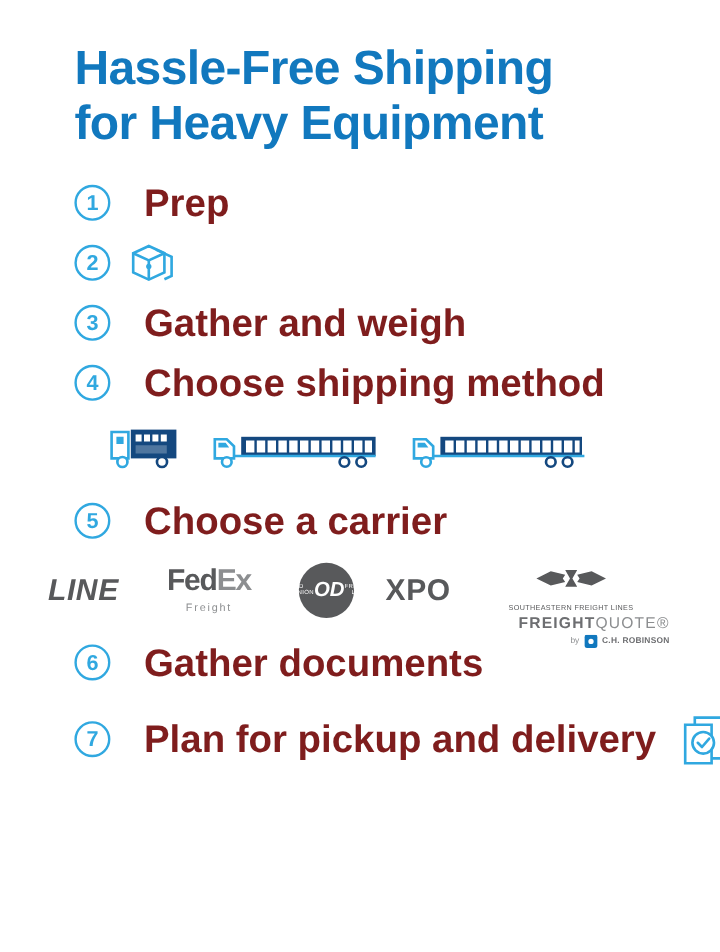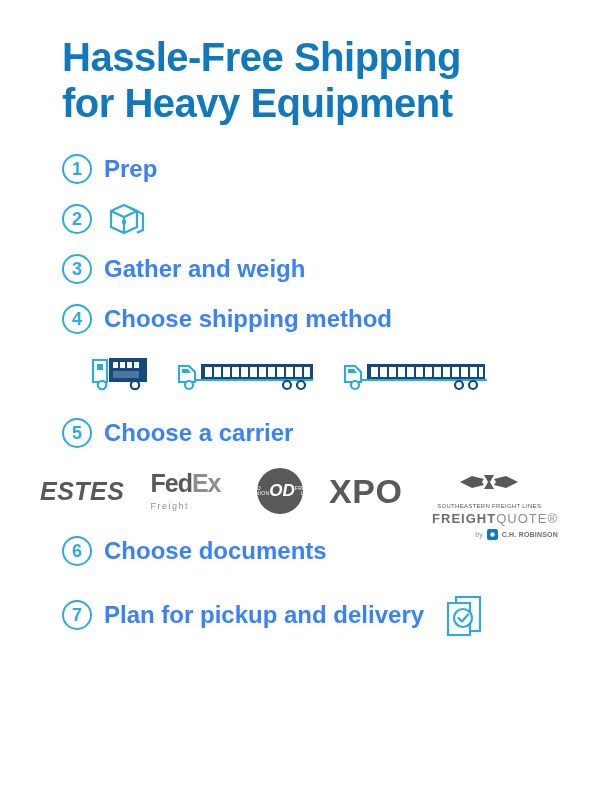--- a/index.html
+++ b/index.html
@@ -53,24 +53,24 @@
     color: #30a8e0;
     font-size: 18px;
     font-weight: bold;
     display: flex;
     align-items: center;
     justify-content: center;
     box-sizing: border-box;
     flex: 0 0 auto;
   }
   .step-label {
-    color: #3b82f6;
-    font-size: 24px;
-    font-weight: bold;
-    margin-left: 12px;
+    color: #7f1d1d;
+    font-size: 32px;
+    font-weight: bold;
+    margin-left: 28px;
     white-space: nowrap;
   }
   .step-inline-icon {
     margin-left: 12px;
     display: flex;
     align-items: center;
   }
 
   .truck-row {
     display: flex;
@@ -98,21 +98,21 @@
   .estes-logo {
     font-family: "Liberation Sans", sans-serif;
     font-weight: bold;
     font-style: italic;
     font-size: 25px;
     color: #58595b;
     letter-spacing: 0.5px;
   }
   .fedex-logo {
     line-height: 1;
-    text-align: left;
+    text-align: center;
   }
   .fedex-logo .fx {
     font-weight: bold;
     font-size: 25px;
     color: #58595b;
     letter-spacing: -1px;
   }
   .fedex-logo .fx .ex {
     color: #8c8e90;
   }
@@ -142,21 +142,21 @@
     font-size: 17px;
     font-weight: bold;
     font-style: italic;
   }
   .odfl-logo .bot {
     font-size: 5px;
     letter-spacing: 0.3px;
   }
   .xpo-logo {
     font-weight: bold;
-    font-size: 34px;
+    font-size: 25px;
     color: #58595b;
     letter-spacing: 0.5px;
   }
   .sefl-logo {
     text-align: center;
     line-height: 1;
   }
   .sefl-logo .sub {
     font-size: 6px;
     color: #58595b;
@@ -285,21 +285,21 @@
   <ul class="steps">
     <li class="step">
       <span class="step-num">5</span>
       <span class="step-label">Choose a carrier</span>
     </li>
   </ul>
 
   <div class="carrier-row">
 
     <span class="carrier">
-      <span class="estes-logo">ESTES</span>
+      <span class="estes-logo">LINE</span>
     </span>
 
     <span class="carrier">
       <span class="fedex-logo">
         <span class="fx"><span>Fed</span><span class="ex">Ex</span></span>
         <span class="sub">Freight</span>
       </span>
     </span>
 
     <span class="carrier">
@@ -322,21 +322,21 @@
           <path d="M26 3 L36 3 L32 10 L36 17 L26 17 L30 10 Z" fill="#58595b"></path>
         </svg>
         <span class="sub">SOUTHEASTERN FREIGHT LINES</span>
       </span>
     </span>
   </div>
 
   <ul class="steps">
     <li class="step">
       <span class="step-num">6</span>
-      <span class="step-label">Choose documents</span>
+      <span class="step-label">Gather documents</span>
     </li>
 
     <li class="step" style="margin-top:14px;">
       <span class="step-num">7</span>
       <span class="step-label">Plan for pickup and delivery</span>
       <span class="step-inline-icon">
         <svg width="58" height="48" viewBox="0 0 58 48" fill="none">
           <path d="M20 6 L44 6 L44 40 L20 40 Z" stroke="#30a8e0" stroke-width="2.2" fill="#ffffff"></path>
           <path d="M12 12 L34 12 L34 44 L12 44 Z" stroke="#30a8e0" stroke-width="2.2" fill="#ffffff"></path>
           <circle cx="27" cy="27" r="9" stroke="#30a8e0" stroke-width="2.2" fill="#ffffff"></circle>

